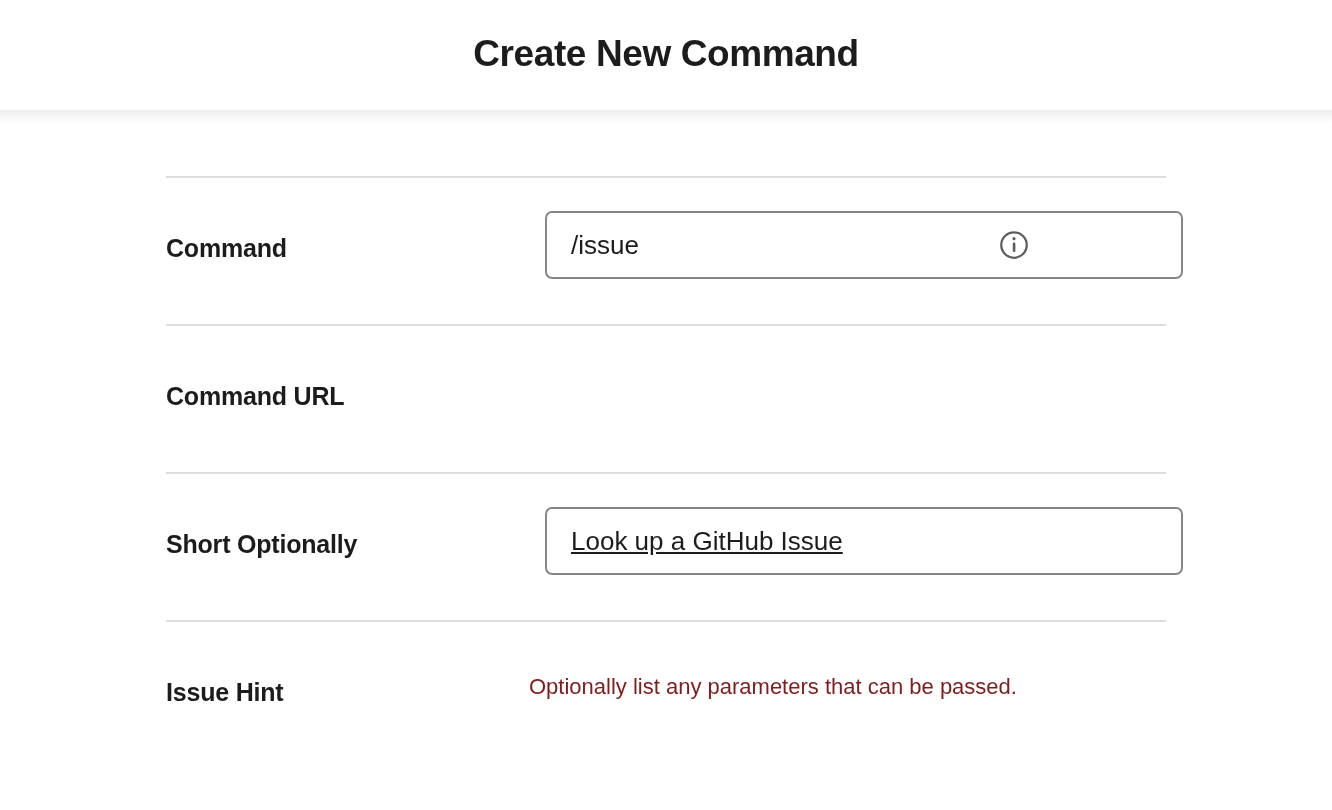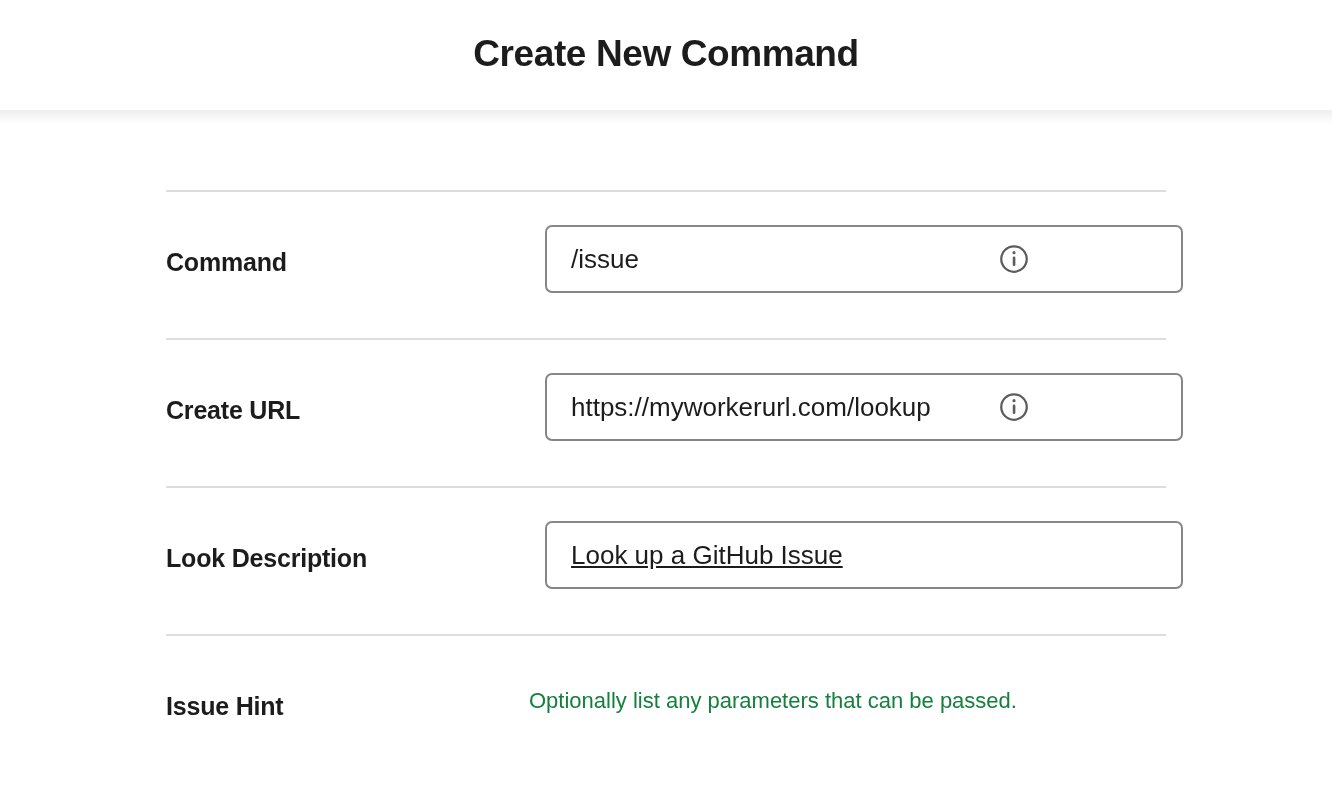--- a/index.html
+++ b/index.html
@@ -47,21 +47,21 @@
     padding-bottom: 4px;
   }
 
   
   .modal-body {
     padding-top: 64px;
   }
 
   .form-area {
     width: 1000px;
-    margin: 16px auto;
+    margin: 2px auto;
     padding-left: 0;
   }
 
   .divider {
     height: 2px;
     background: #dddddd;
     width: 1000px;
     margin: 0;
   }
 
@@ -124,21 +124,21 @@
     top: 50%;
     transform: translateY(-50%);
     width: 30px;
     height: 30px;
     display: block;
   }
 
   .helper-text {
     margin-top: 19px;
     font-size: 22px;
-    color: #15803d;
+    color: #7f1d1d;
     line-height: 1.2;
     padding-left: 1px;
   }
 </style>
 </head>
 <body>
 
 <div class="modal-header">
   <h1 class="modal-title">Create New Command</h1>
 </div>
@@ -161,39 +161,29 @@
             <rect x="11" y="9.9" width="2.1" height="7.6" rx="1" fill="#5c5c5c"></rect>
           </svg>
         </div>
       </div>
     </div>
 
     <div class="divider"></div>
 
     <div class="form-row">
       <div class="label-col">
-        <div class="field-label">Create URL</div>
-      </div>
-      <div class="input-col">
-        <div class="input-wrap">
-          <input class="text-input" type="text" value="https://myworkerurl.com/lookup" placeholder="https://example.com/command" style="">
-          <svg class="info-icon" viewBox="0 0 24 24">
-            <circle cx="12" cy="12" r="10.2" fill="none" stroke="#5c5c5c" stroke-width="1.8"></circle>
-            <circle cx="12" cy="6.9" r="1.25" fill="#5c5c5c"></circle>
-            <rect x="11" y="9.9" width="2.1" height="7.6" rx="1" fill="#5c5c5c"></rect>
-          </svg>
-        </div>
+        <div class="field-label">Command URL</div>
       </div>
     </div>
 
     <div class="divider"></div>
 
     <div class="form-row">
       <div class="label-col">
-        <div class="field-label">Look Description</div>
+        <div class="field-label">Short Optionally</div>
       </div>
       <div class="input-col">
         <div class="input-wrap">
           <input class="text-input no-icon" type="text" value="Look up a GitHub Issue" placeholder="Short Description" style="">
         </div>
       </div>
     </div>
 
     <div class="divider"></div>
 

